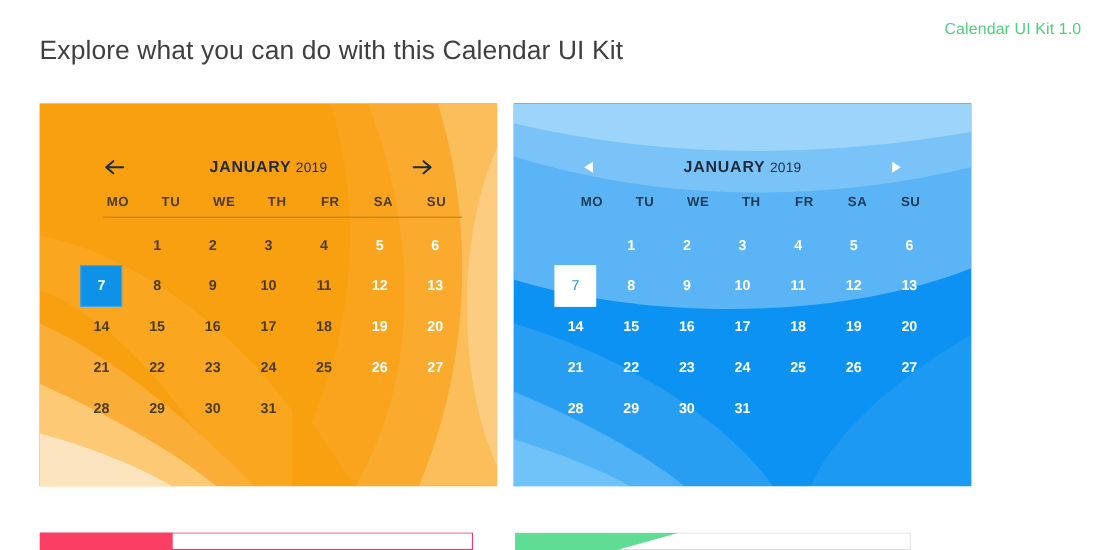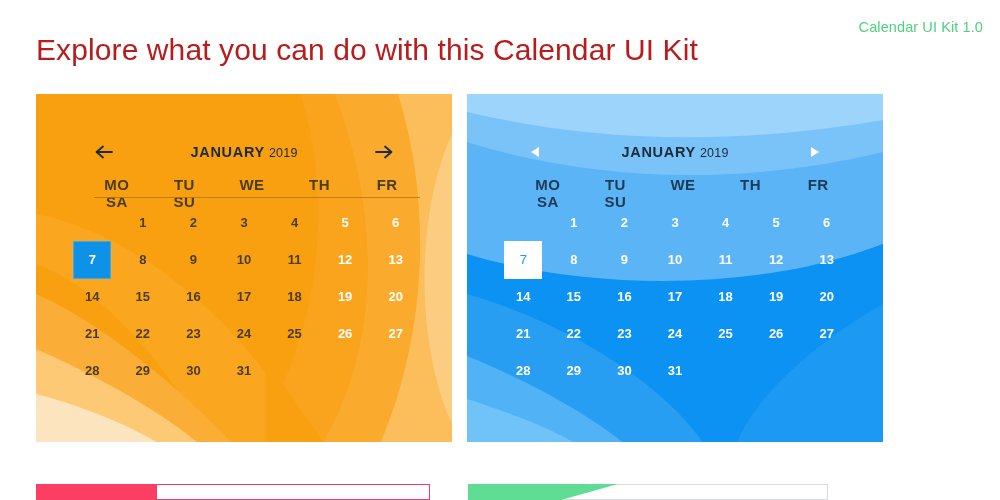--- a/index.html
+++ b/index.html
@@ -13,21 +13,21 @@
 
   
   .version-label {
     position:absolute; top:19px; right:17px;
     font-size:14.5px; color:#4fd07e; letter-spacing:.1px;
     white-space:nowrap;
     margin-left:48px;
   }
   .page-title {
     position:absolute; left:36px; top:33px;
-    font-size:30px; color:#b91c1c; font-weight:400;
+    font-size:24px; color:#404040; font-weight:400;
     letter-spacing:.1px; white-space:nowrap;
   }
 
   
   .cal-card {
     position:absolute; top:94px;
     width:416px; height:348px;
     overflow:hidden;
   }
   .cal-orange { left:36px; background:#F9A011; }
@@ -51,22 +51,22 @@
     display:flex; align-items:center; justify-content:center;
     cursor:pointer; user-select:none;
   }
   .nav-prev { left:55px; }
   .nav-next { right:55px; }
   .nav-btn svg { display:block; }
 
   
   .cal-dow {
     position:absolute; left:47px; right:31px; top:82px;
-    display:grid; grid-template-columns:repeat(5,1fr);
-    font-size:15px; font-weight:700; letter-spacing:.5px;
+    display:grid; grid-template-columns:repeat(7,1fr);
+    font-size:12px; font-weight:700; letter-spacing:.5px;
     text-align:center;
   }
   .cal-orange .cal-dow { color:#4a3c1c; }
   .cal-blue   .cal-dow { color:#1d3a55; }
   .dow-rule {
     position:absolute; left:58px; right:32px; top:103px;
     height:1px; background:#b5770d; opacity:.85;
   }
 
   

